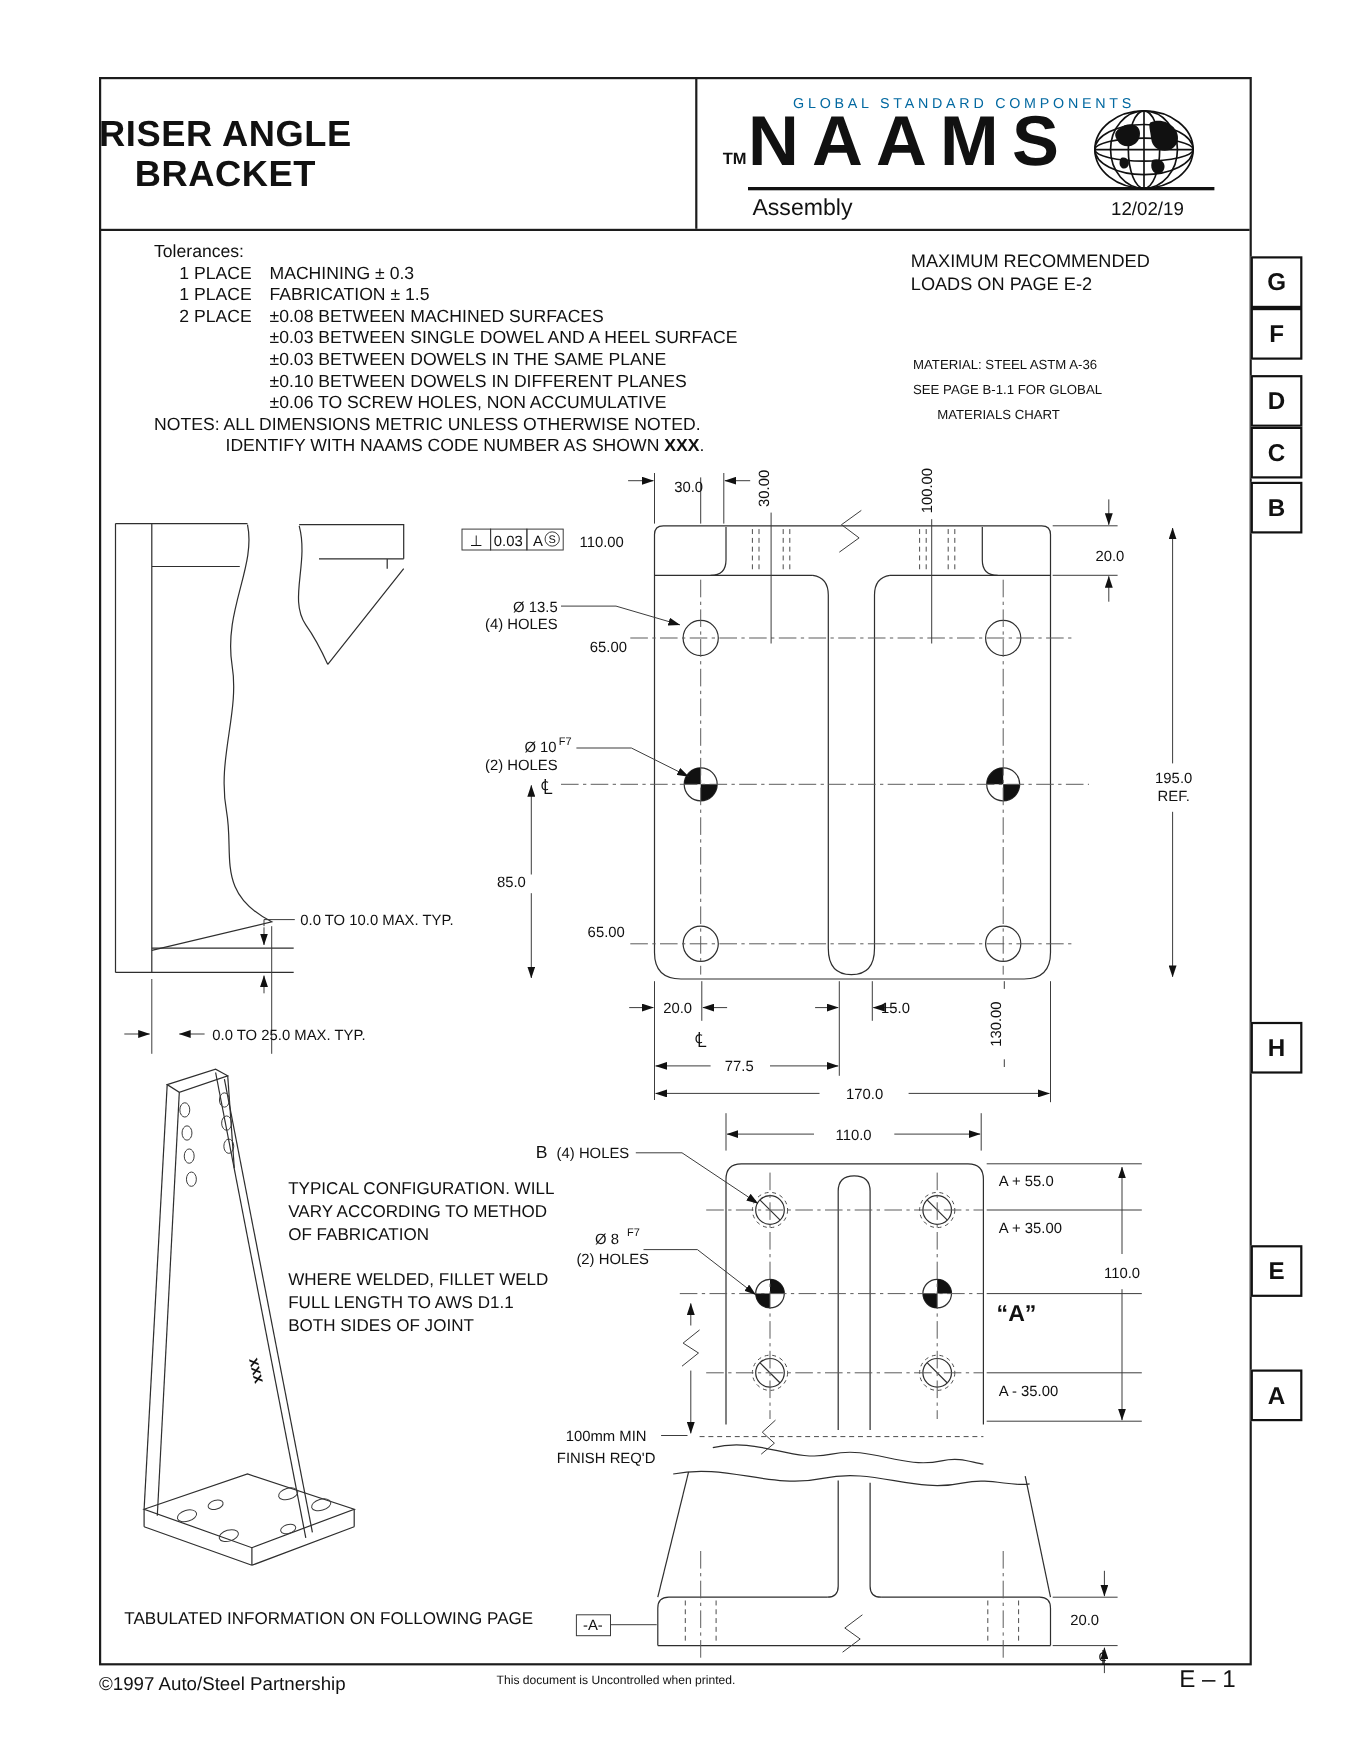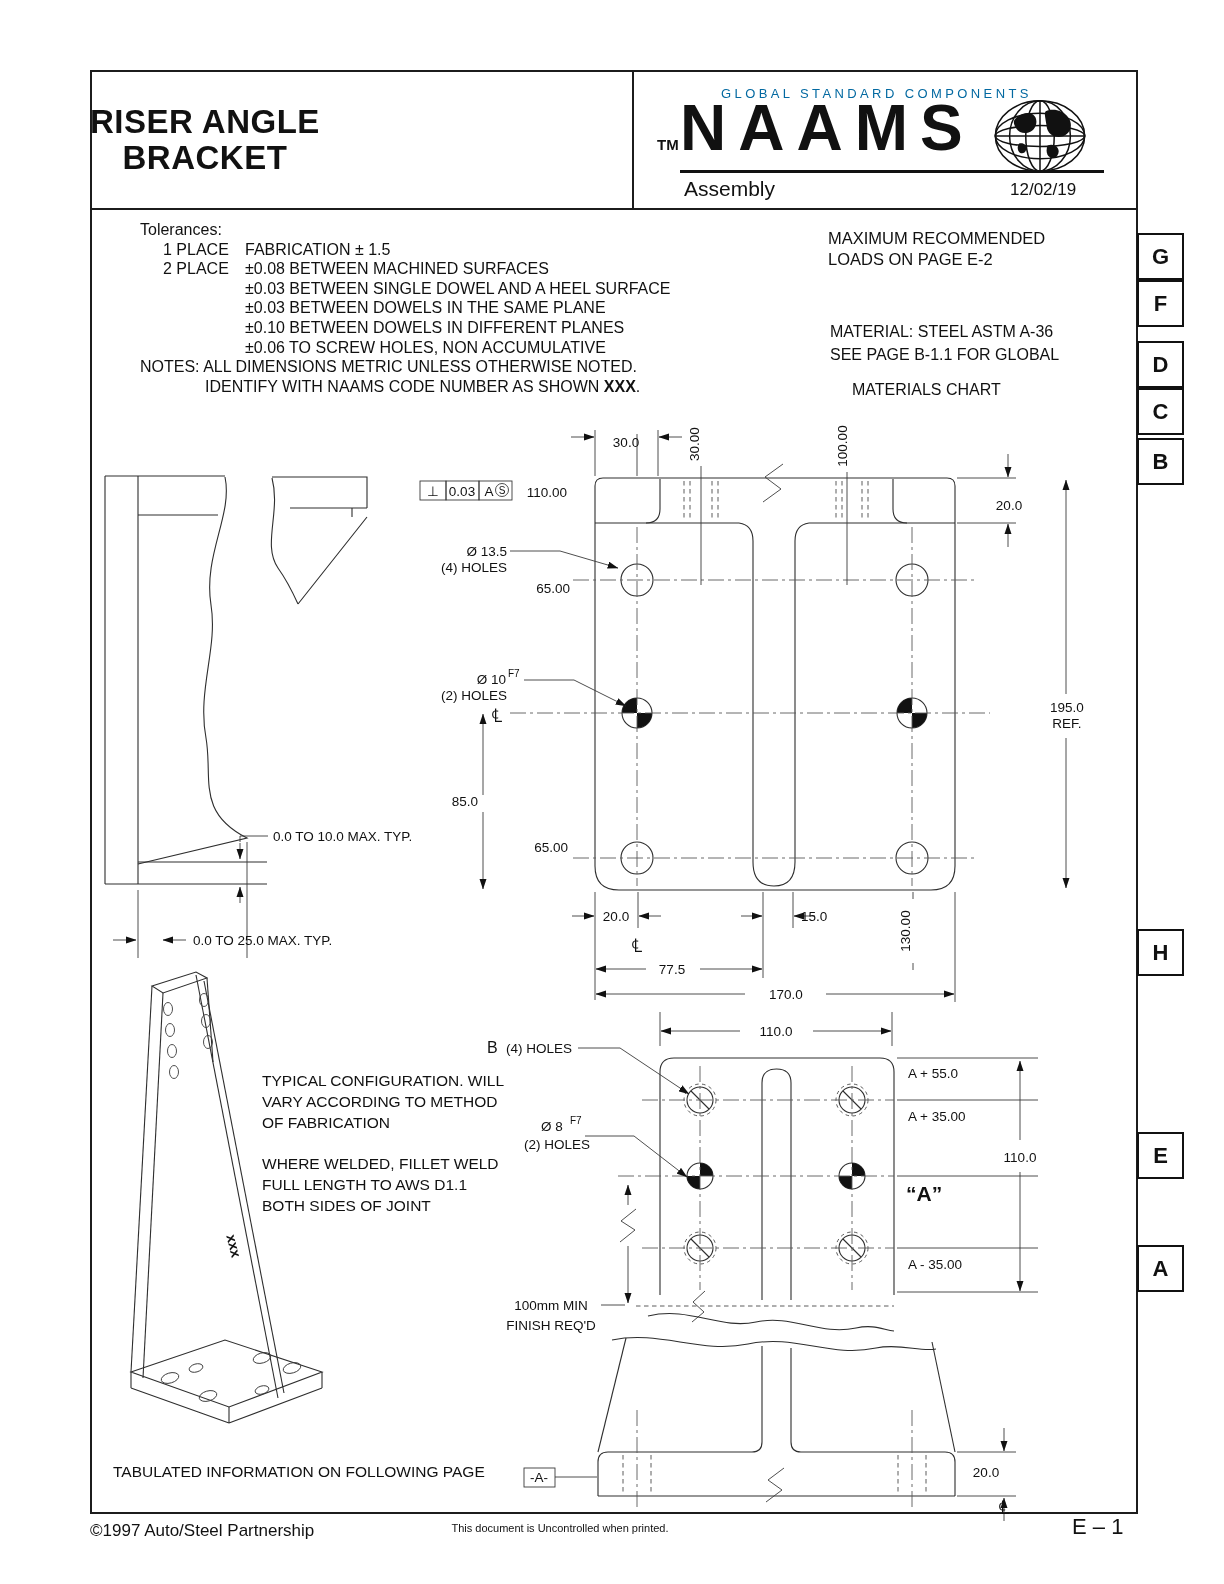--- a/index.html
+++ b/index.html
@@ -20,22 +20,22 @@
   .rule{left:680px;top:170px;width:424px;height:3px;background:#111;}
   .subtitle{left:684px;top:177px;font-size:21px;}
   .date{left:1010px;top:180px;font-size:17px;}
   
   .tol{left:140px;top:220px;font-size:16px;line-height:19.6px;white-space:nowrap;}
   .tol-row .pl{display:inline-block;width:82px;margin-left:23px;}
   .tol-row .tx{display:inline-block;}
   .note2{margin-left:65px;}
   
   .loads{left:828px;top:228px;font-size:16.5px;line-height:21px;}
-  .material{left:830px;top:320px;font-size:16px;line-height:23px;}
-  .material .in{margin-left:22px;margin-top:12px;}
+  .material{left:830px;top:320px;font-size:12px;line-height:23px;}
+  .material .in{margin-left:22px;}
   
   .zone{left:1137px;width:43px;height:43px;border:2px solid #111;background:#fff;
         display:flex;align-items:center;justify-content:center;font-size:22px;font-weight:bold;}
   
   .cfg{left:262px;top:1070px;font-size:15.5px;line-height:21px;}
   .weld{left:262px;top:1153px;font-size:15.5px;line-height:21px;}
   .tab{left:113px;top:1463px;font-size:15.5px;}
   
   .foot-copy{left:90px;top:1521px;font-size:17px;}
   .foot-center{left:0;top:1522px;width:1120px;text-align:center;font-size:11px;}
@@ -91,20 +91,21 @@
         <path d="M28,48 C34,46 38,52 34,57 C29,61 24,54 28,48 Z"></path>
       </g>
     </svg>
   </div>
   <div class="abs rule"></div>
   <div class="abs subtitle">Assembly</div>
   <div class="abs date">12/02/19</div>
 
   <div class="abs tol">
     <div>Tolerances:</div>
+    <div class="tol-row"><span class="pl">1 PLACE</span><span class="tx">MACHINING ± 0.3</span></div>
     <div class="tol-row"><span class="pl">1 PLACE</span><span class="tx">FABRICATION ± 1.5</span></div>
     <div class="tol-row"><span class="pl">2 PLACE</span><span class="tx">±0.08 BETWEEN MACHINED SURFACES</span></div>
     <div class="tol-row"><span class="pl"></span><span class="tx">±0.03 BETWEEN SINGLE DOWEL AND A HEEL SURFACE</span></div>
     <div class="tol-row"><span class="pl"></span><span class="tx">±0.03 BETWEEN DOWELS IN THE SAME PLANE</span></div>
     <div class="tol-row"><span class="pl"></span><span class="tx">±0.10 BETWEEN DOWELS IN DIFFERENT PLANES</span></div>
     <div class="tol-row"><span class="pl"></span><span class="tx">±0.06 TO SCREW HOLES, NON ACCUMULATIVE</span></div>
     <div>NOTES: ALL DIMENSIONS METRIC UNLESS OTHERWISE NOTED.</div>
     <div class="note2"><span>IDENTIFY WITH NAAMS CODE NUMBER AS SHOWN </span><b>XXX</b><span>.</span></div>
   </div>
 

